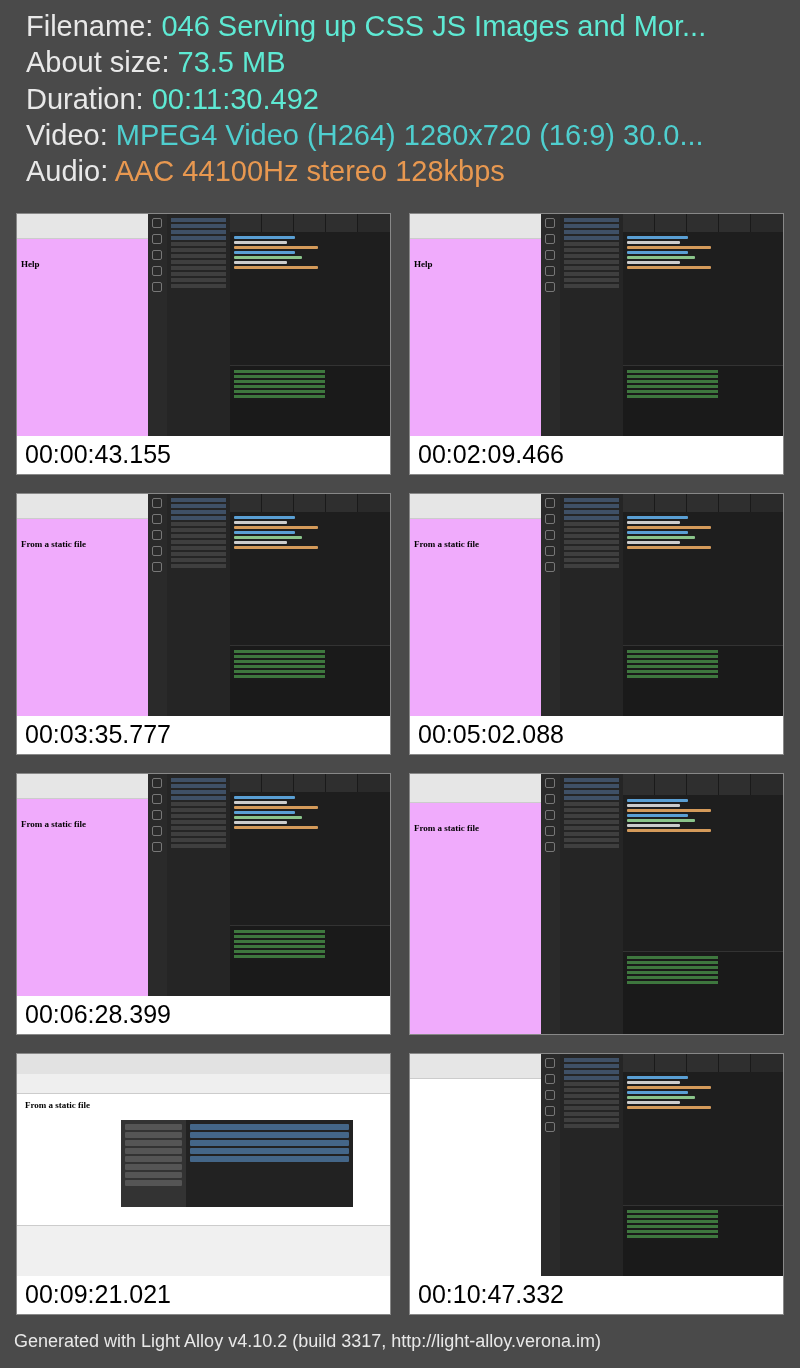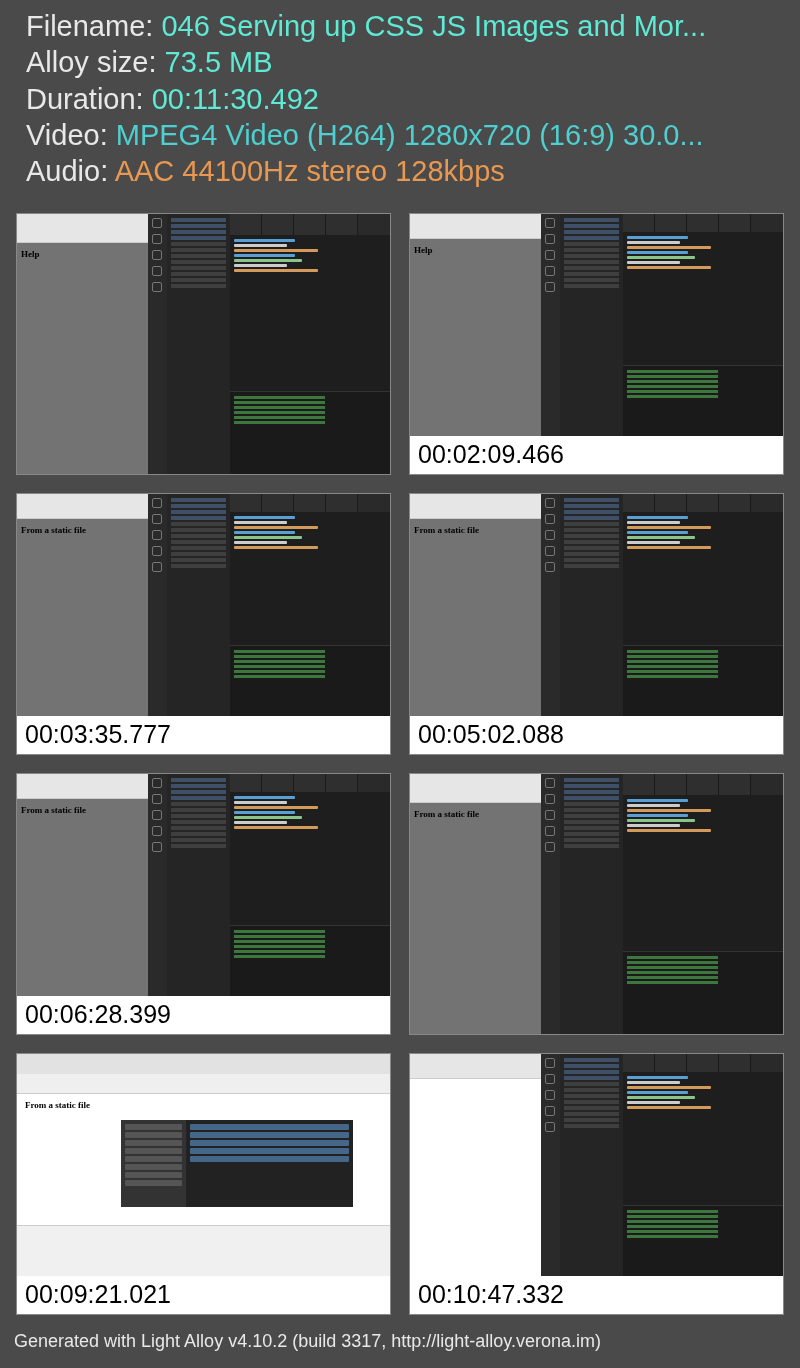--- a/index.html
+++ b/index.html
@@ -57,22 +57,22 @@
   width: 35%;
   height: 11%;
   background: #e6e6e6;
   border-bottom: 1px solid #ccc;
 }
 .browser-body {
   position: absolute;
   top: 11%; left: 0;
   width: 35%;
   height: 89%;
-  background: #737373;
-  padding: 6px 4px;
+  background: #f0abfc;
+  padding: 20px 4px;
 }
 .browser-text {
   color: #000;
   font-size: 9px;
   font-weight: bold;
   font-family: "Times New Roman", serif;
 }
 .ide {
   position: absolute;
   top: 0; right: 0;
@@ -237,21 +237,21 @@
 }
 </style>
 </head>
 <body>
 
 <div class="header">
   <div class="header-line">
     <span class="label">Filename: </span><span class="val-yellow">046 Serving up CSS JS Images and Mor...</span>
   </div>
   <div class="header-line">
-    <span class="label">Alloy size: </span><span class="val-yellow">73.5 MB</span>
+    <span class="label">About size: </span><span class="val-yellow">73.5 MB</span>
   </div>
   <div class="header-line">
     <span class="label">Duration: </span><span class="val-yellow">00:11:30.492</span>
   </div>
   <div class="header-line">
     <span class="label">Video: </span><span class="val-teal">MPEG4 Video (H264) 1280x720 (16:9) 30.0...</span>
   </div>
   <div class="header-line">
     <span class="label">Audio: </span><span class="val-orange">AAC 44100Hz stereo 128kbps</span>
   </div>
@@ -307,20 +307,21 @@
           <div class="tline"></div>
               <div class="tline"></div>
               <div class="tline"></div>
               <div class="tline"></div>
               <div class="tline"></div>
               <div class="tline"></div>
         </div>
       </div>
     </div>
       </div>
+    <div class="thumb-ts">00:00:43.155</div>
     </div>
     <div class="thumb">
     <div class="thumb-img">
     <div class="browser-chrome"></div>
     <div class="browser-body">
       <div class="browser-text">Help</div>
 
     </div>
     <div class="ide">
       <div class="ide-activity">

